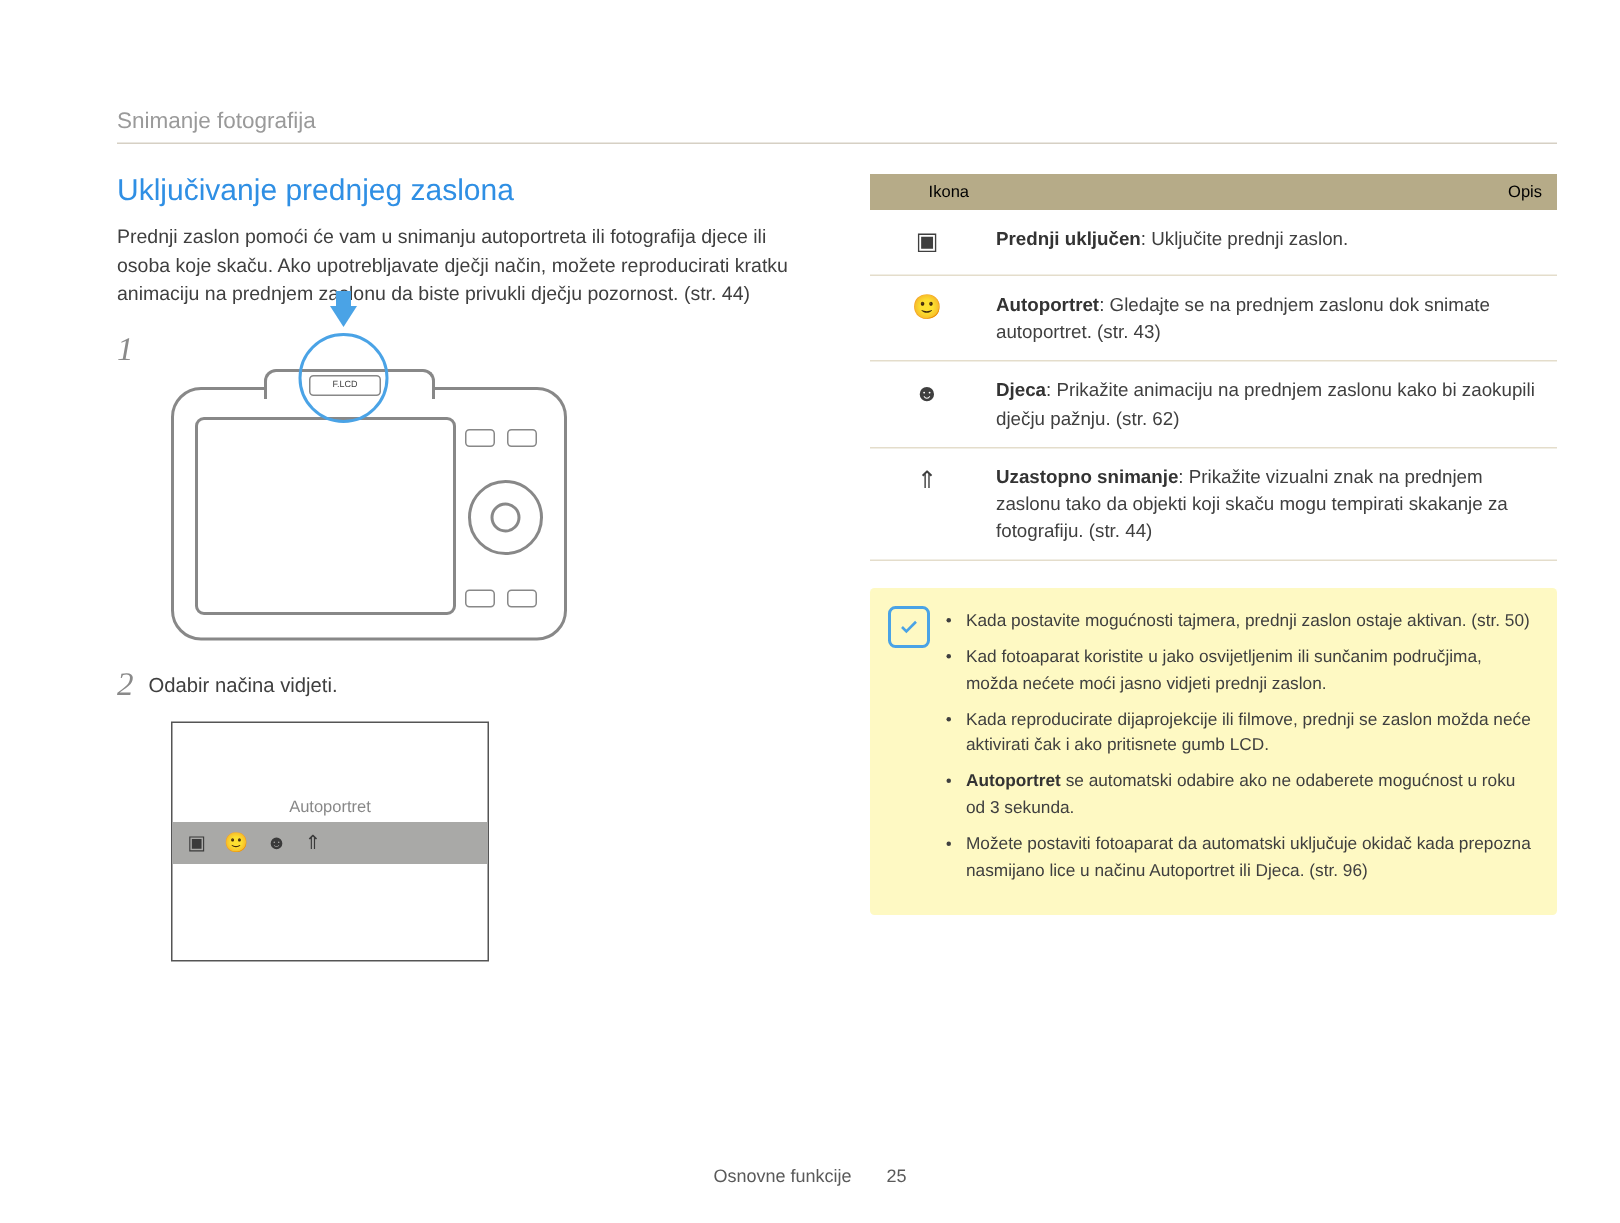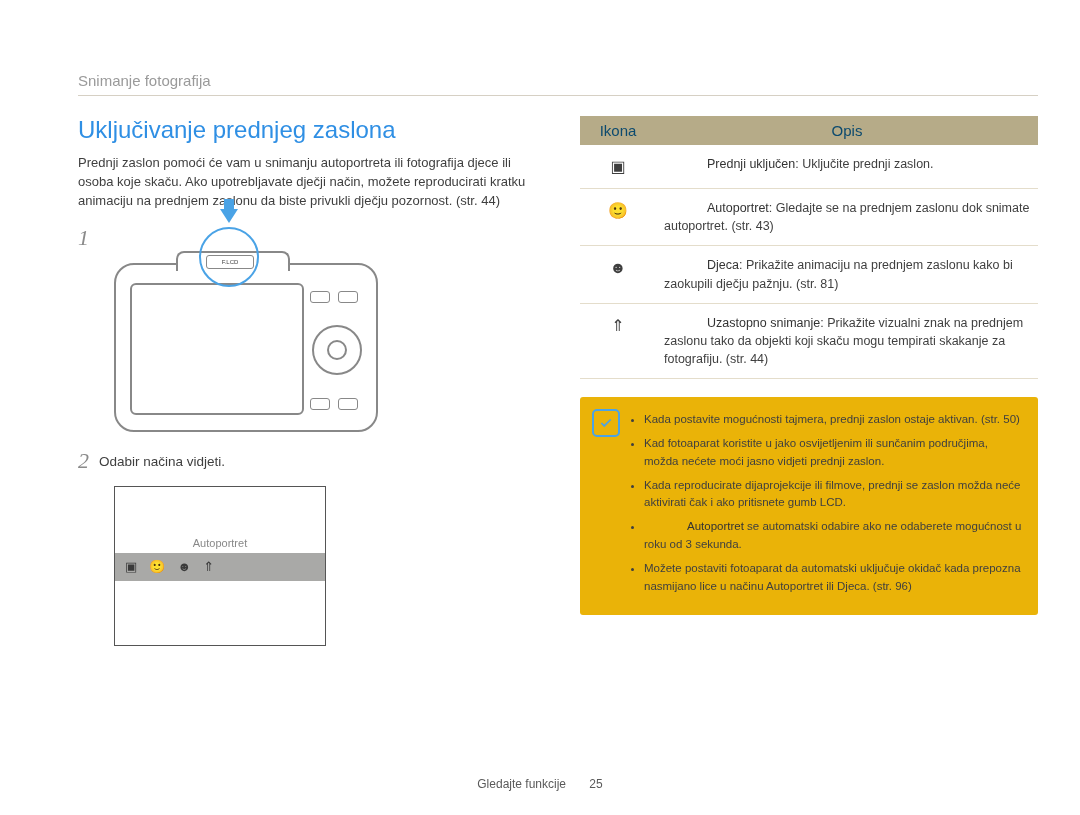--- a/index.html
+++ b/index.html
@@ -27,21 +27,21 @@
   }
   .col-left {
     flex: 0 0 462px;
   }
   .col-right {
     flex: 1;
   }
   h2.section-title {
     color: #2f8fe4;
     font-weight: 400;
-    font-size: 24px;
+    font-size: 20px;
     margin: 0 0 10px 0;
   }
   .intro {
     font-size: 13px;
     line-height: 1.45;
     margin-bottom: 16px;
   }
   .step {
     display: flex;
     gap: 10px;
@@ -195,41 +195,41 @@
     font-size: 13px;
   }
   
   table.icon-table {
     width: 100%;
     border-collapse: collapse;
     font-size: 12.5px;
   }
   table.icon-table thead th {
     background: #b6ab88;
-    color: #0c4a6e;
+    color: #000000;
     font-weight: 400;
-    text-align: center;
+    text-align: right;
     padding: 6px 10px;
-    font-size: 15px;
+    font-size: 11px;
   }
   table.icon-table thead th:first-child { width: 56px; }
   table.icon-table tbody td {
     border-bottom: 1px solid #e4ddcb;
     padding: 10px 8px;
     vertical-align: top;
     line-height: 1.45;
   }
   table.icon-table tbody td.icon-cell {
     text-align: center;
     font-size: 16px;
   }
   
   .note-box {
     margin-top: 18px;
-    background: #eab308;
+    background: #fef9c3;
     border-radius: 3px;
     padding: 14px 14px 14px 50px;
     position: relative;
     font-size: 11.5px;
     line-height: 1.55;
   }
   .note-box .note-icon {
     position: absolute;
     left: 12px;
     top: 12px;
@@ -251,21 +251,21 @@
   .note-box li { margin-bottom: 6px; }
   .footer {
     position: absolute;
     bottom: 24px;
     left: 0; right: 0;
     text-align: center;
     font-size: 12px;
     color: #5a5a5a;
   }
   .footer .pn { margin-left: 20px; }
-  b { font-weight: 400; color: #333; margin-left: 43px; }
+  b { font-weight: 700; color: #333; }
 </style>
 </head>
 <body>
 
 <div class="page">
   <div class="breadcrumb">Snimanje fotografija</div>
 
   <div class="columns">
 
     <div class="col-left">
@@ -319,21 +319,21 @@
           <tr>
             <td class="icon-cell">▣</td>
             <td><b>Prednji uključen</b><span>: Uključite prednji zaslon.</span></td>
           </tr>
           <tr>
             <td class="icon-cell">🙂</td>
             <td><b>Autoportret</b><span>: Gledajte se na prednjem zaslonu dok snimate autoportret. (str. 43)</span></td>
           </tr>
           <tr>
             <td class="icon-cell">☻</td>
-            <td><b>Djeca</b><span>: Prikažite animaciju na prednjem zaslonu kako bi zaokupili dječju pažnju. (str. 81)</span></td>
+            <td><b>Djeca</b><span>: Prikažite animaciju na prednjem zaslonu kako bi zaokupili dječju pažnju. (str. 62)</span></td>
           </tr>
           <tr>
             <td class="icon-cell">⇑</td>
             <td><b>Uzastopno snimanje</b><span>: Prikažite vizualni znak na prednjem zaslonu tako da objekti koji skaču mogu tempirati skakanje za fotografiju. (str. 44)</span></td>
           </tr>
         </tbody>
       </table>
 
       <div class="note-box">
         <div class="note-icon">
@@ -347,15 +347,15 @@
           <li>Kada reproducirate dijaprojekcije ili filmove, prednji se zaslon možda neće aktivirati čak i ako pritisnete gumb LCD.</li>
           <li><b>Autoportret</b> se automatski odabire ako ne odaberete mogućnost u roku od 3 sekunda.</li>
           <li>Možete postaviti fotoaparat da automatski uključuje okidač kada prepozna nasmijano lice u načinu Autoportret ili Djeca. (str. 96)</li>
         </ul>
       </div>
     </div>
   </div>
 </div>
 
 <div class="footer">
-  <span>Gledajte funkcije</span>
+  <span>Osnovne funkcije</span>
   <span class="pn">25</span>
 </div>
 
 </body></html>

